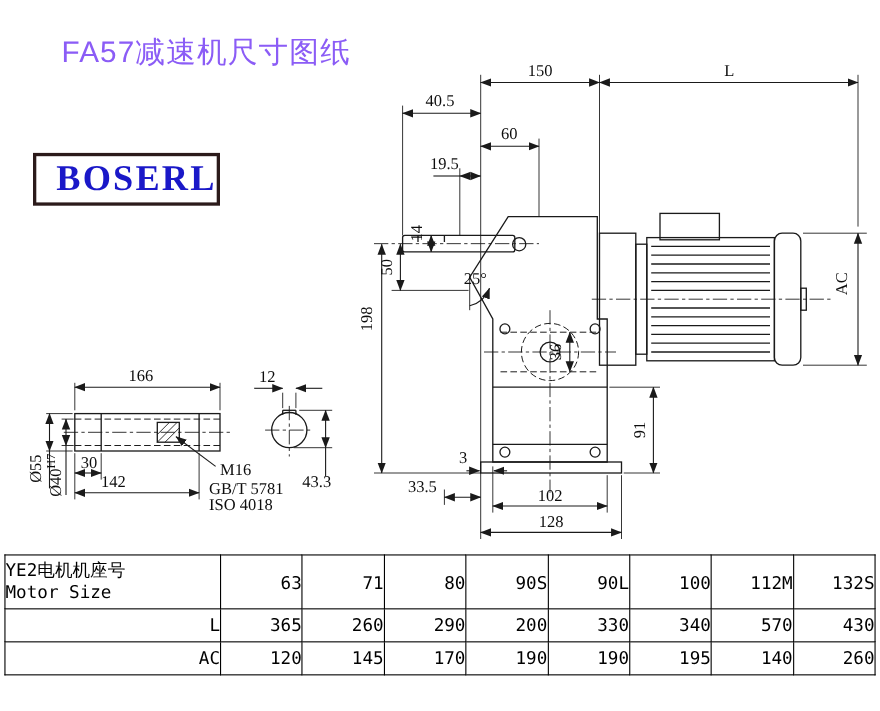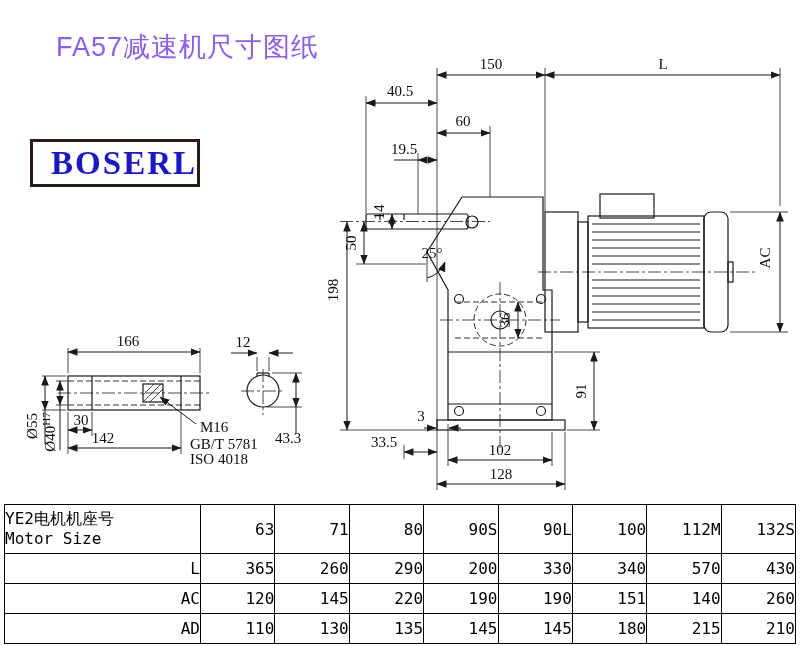--- a/index.html
+++ b/index.html
@@ -250,32 +250,21 @@
       <td>200</td>
       <td>330</td>
       <td>340</td>
       <td>570</td>
       <td>430</td>
     </tr>
     <tr>
       <td>AC</td>
       <td>120</td>
       <td>145</td>
-      <td>220</td>
+      <td>170</td>
       <td>190</td>
       <td>190</td>
-      <td>151</td>
+      <td>195</td>
       <td>140</td>
       <td>260</td>
     </tr>
-    <tr>
-      <td>AD</td>
-      <td>110</td>
-      <td>130</td>
-      <td>135</td>
-      <td>145</td>
-      <td>145</td>
-      <td>180</td>
-      <td>215</td>
-      <td>210</td>
-    </tr>
   </tbody>
 </table>
 
 </body></html>

